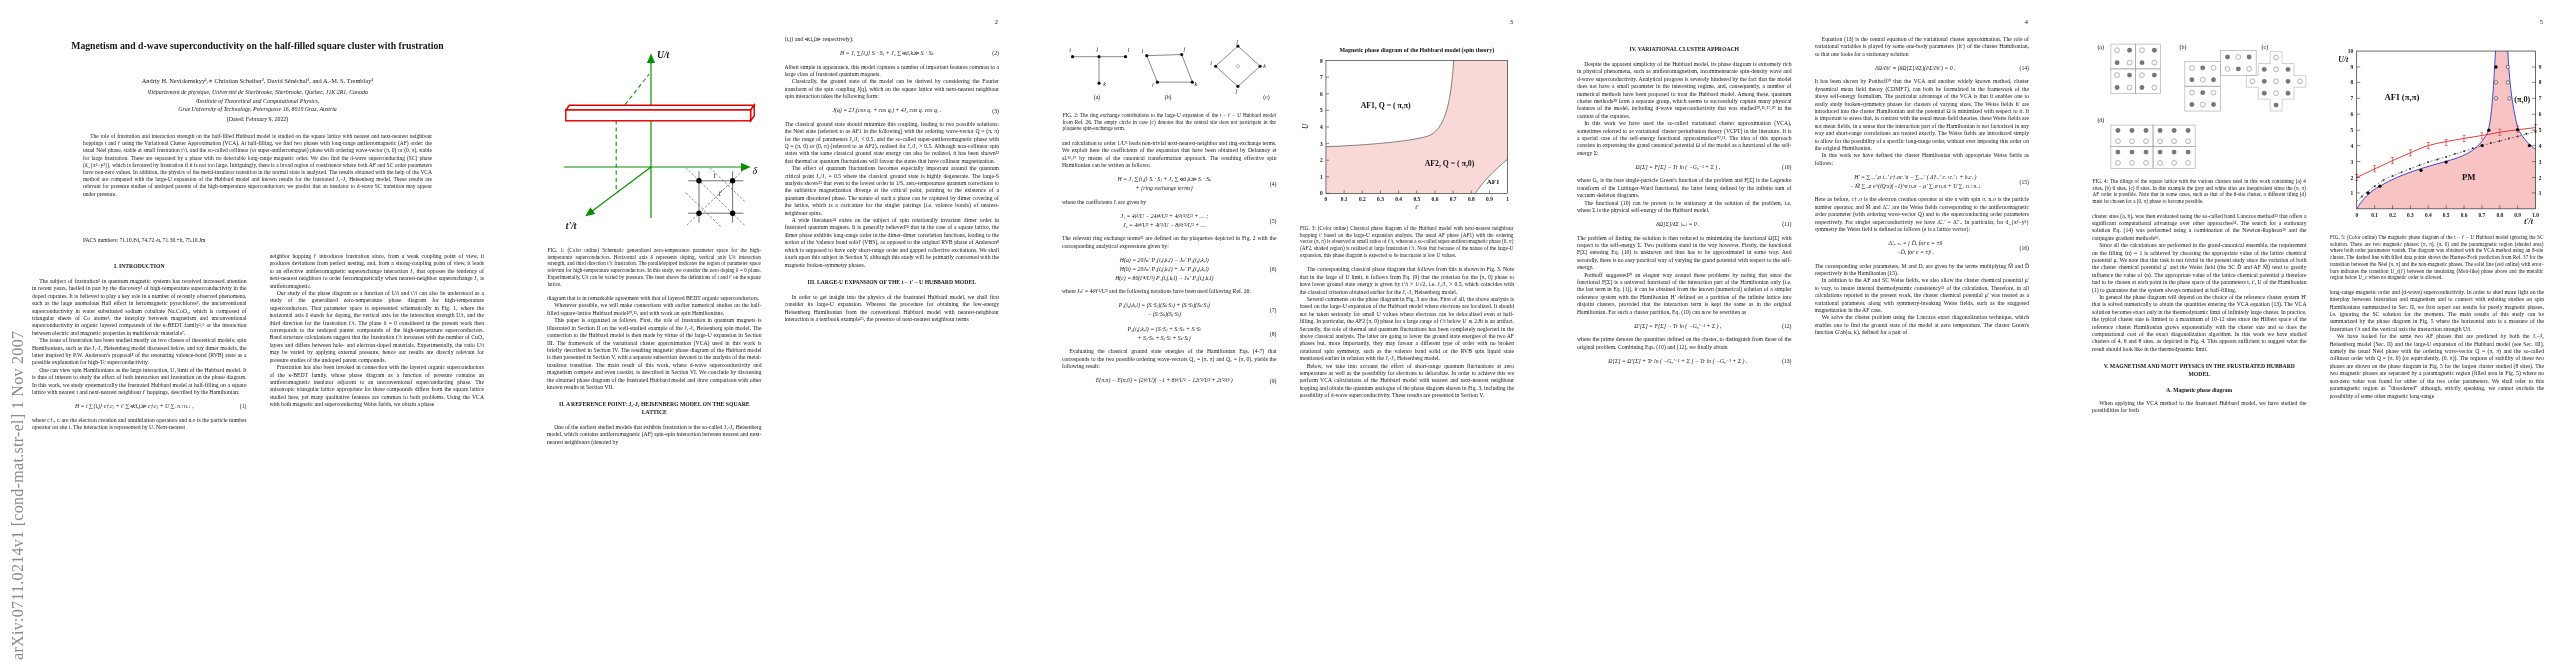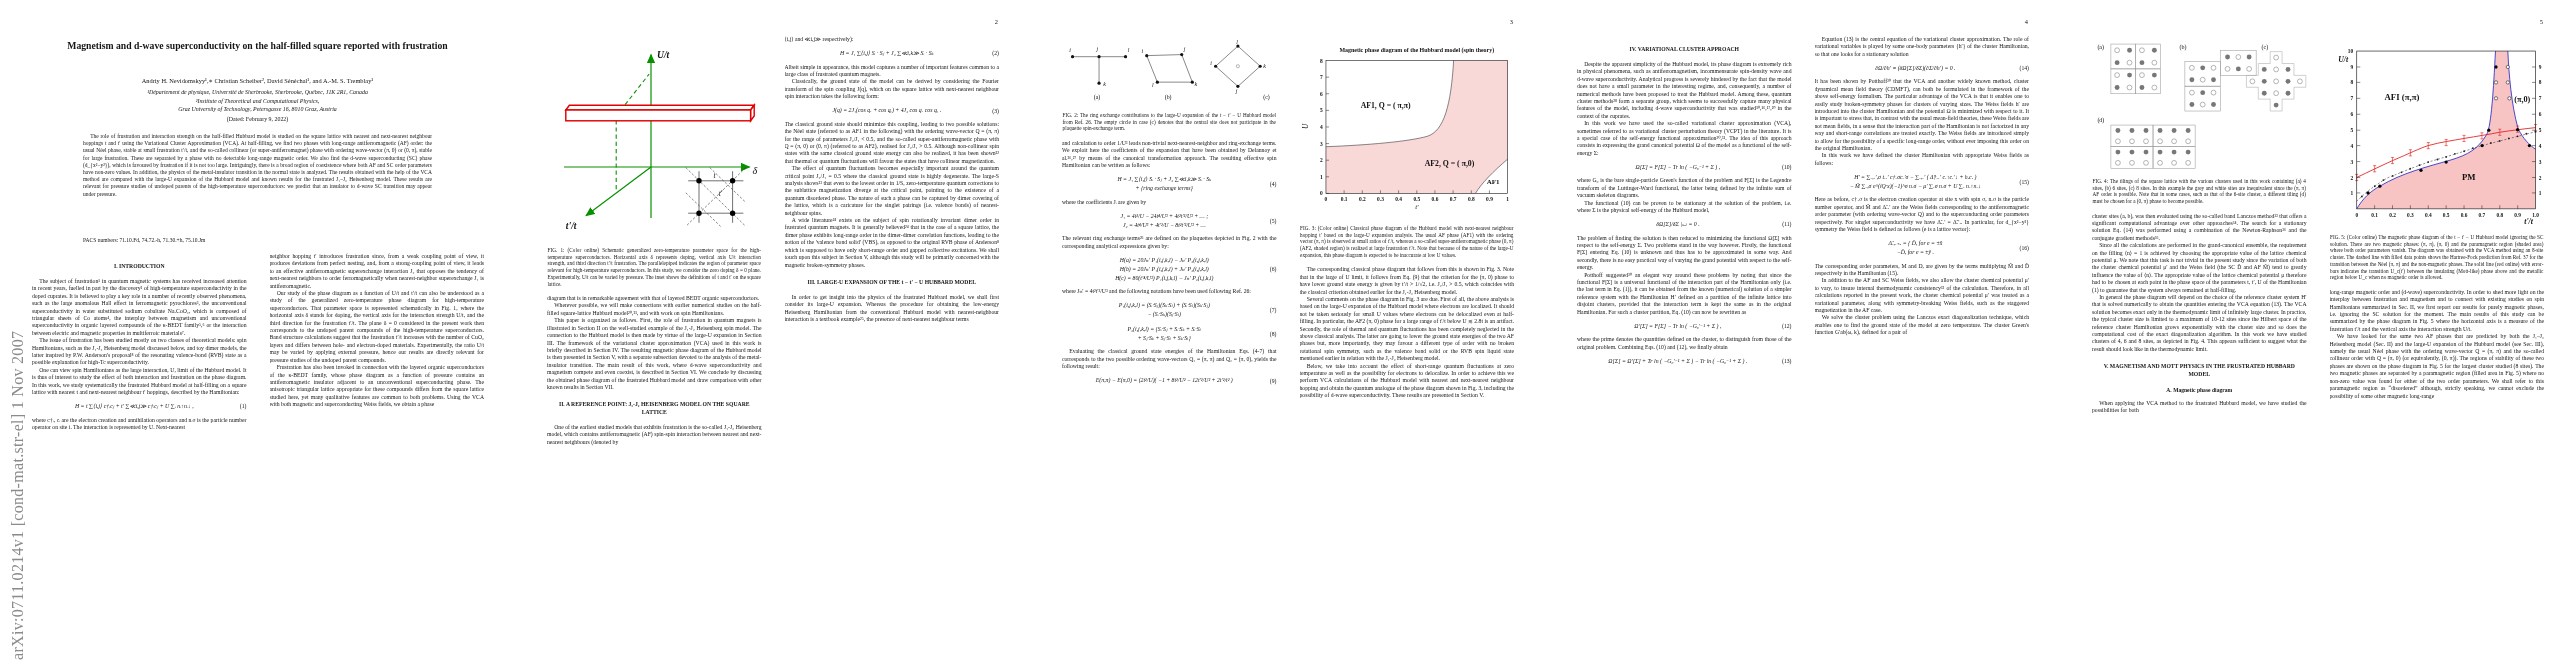--- a/index.html
+++ b/index.html
@@ -34,21 +34,21 @@
   svg text{font-family:"Liberation Serif","DejaVu Serif",serif;fill:#111;}
   svg .tickb{font-size:10.5px;font-weight:bold;}
 </style>
 </head>
 <body>
 
 <div class="sheet">
 
   <section class="page">
     <div class="stamp">arXiv:0711.0214v1  [cond-mat.str-el]  1 Nov 2007</div>
-    <h1 class="title">Magnetism and d-wave superconductivity on the half-filled square reported with frustration</h1>
+    <h1 class="title">Magnetism and d-wave superconductivity on the half-filled square cluster with frustration</h1>
     <div class="authors">Andriy H. Nevidomskyy¹,∗ Christian Scheiber², David Sénéchal¹, and A.-M. S. Tremblay¹</div>
     <div class="affil">
       <div>¹Département de physique, Université de Sherbrooke, Sherbrooke, Québec, J1K 2R1, Canada</div>
       <div>²Institute of Theoretical and Computational Physics,</div>
       <div>Graz University of Technology, Petersgasse 16, 8010 Graz, Austria</div>
       <div class="dated">(Dated: February 9, 2022)</div>
     </div>
     <div class="abstract">The role of frustration and interaction strength on the half-filled Hubbard model is studied on the square lattice with nearest and next-nearest neighbour hoppings t and t′ using the Variational Cluster Approximation (VCA). At half-filling, we find two phases with long-range antiferromagnetic (AF) order: the usual Néel phase, stable at small frustration t′/t, and the so-called collinear (or super-antiferromagnet) phase with ordering wave-vector (π, 0) or (0, π), stable for large frustration. These are separated by a phase with no detectable long-range magnetic order. We also find the d-wave superconducting (SC) phase (d_{x²−y²}), which is favoured by frustration if it is not too large. Intriguingly, there is a broad region of coexistence where both AF and SC order parameters have non-zero values. In addition, the physics of the metal-insulator transition in the normal state is analyzed. The results obtained with the help of the VCA method are compared with the large-U expansion of the Hubbard model and known results for the frustrated J₁–J₂ Heisenberg model. These results are relevant for pressure studies of undoped parents of the high-temperature superconductors: we predict that an insulator to d-wave SC transition may appear under pressure.</div>
     <div class="pacs">PACS numbers:   71.10.Fd, 74.72.-h, 71.30.+h, 75.10.Jm</div>
     <div class="cols cols-p1">

